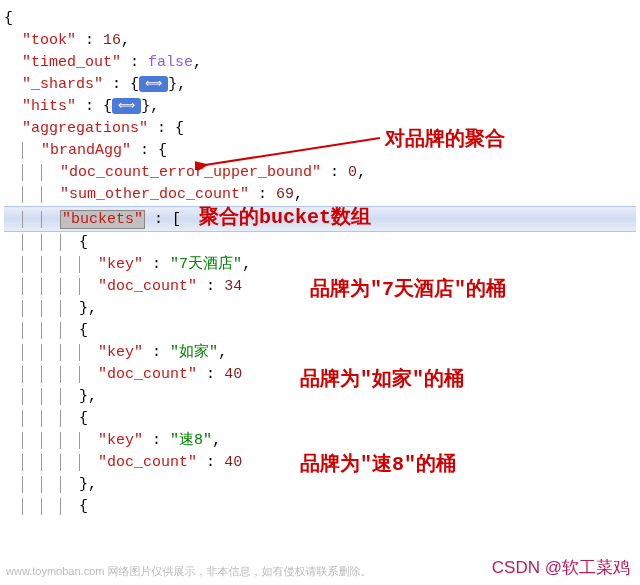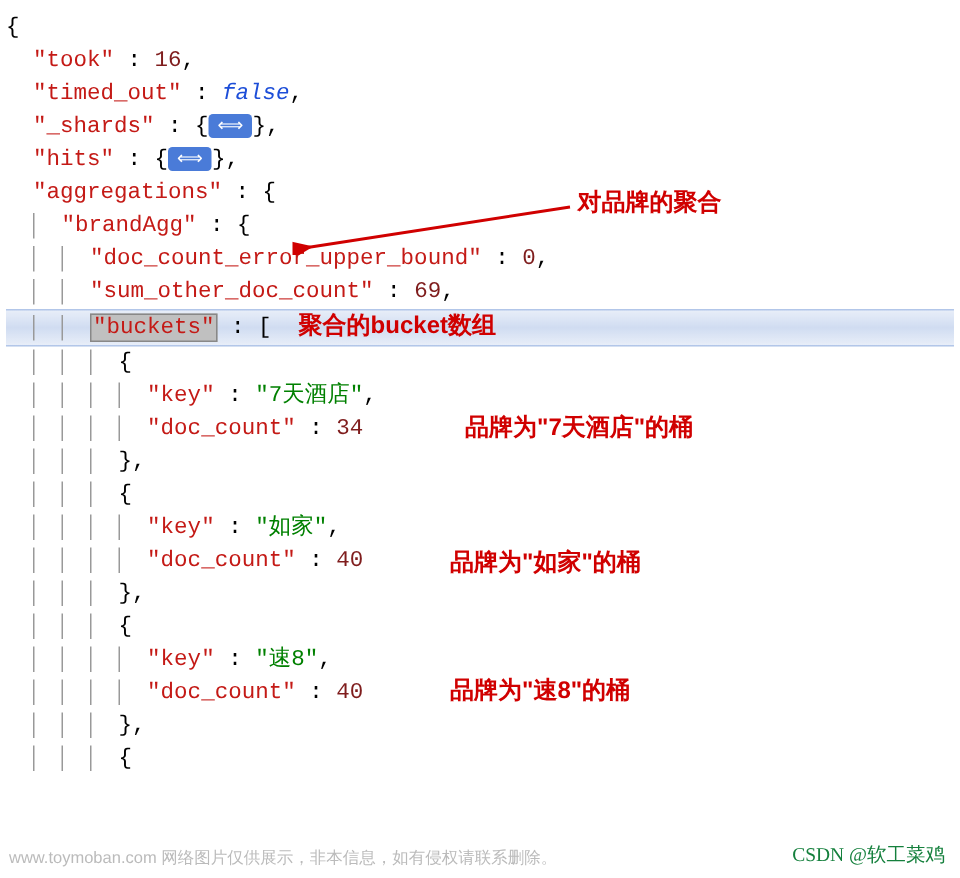--- a/index.html
+++ b/index.html
@@ -14,21 +14,21 @@
     }
     .code-area {
       padding: 8px 4px;
       position: relative;
       line-height: 22px;
     }
     .line { white-space: pre; position: relative; }
     .key { color: #c41a16; }
     .punct { color: #000; }
     .num { color: #7f1d1d; }
-    .bool { color: #1d4ed8; font-style: italic; }
+    .bool { color: #8b5cf6; }
     .str { color: #008000; }
     .badge {
       display: inline-block;
       background: #4a7bd8;
       color: #fff;
       border-radius: 3px;
       padding: 0 6px;
       font-size: 12px;
       vertical-align: middle;
       line-height: 16px;
@@ -40,43 +40,43 @@
       display: block;
     }
     .sel {
       background: #c0c0c0;
       border: 1px solid #888;
       padding: 0 1px;
     }
     .annotation {
       color: #d00000;
       font-weight: bold;
-      font-family: Liberation Sans, sans-serif;
-      font-size: 16px;
+      font-family: Liberation Mono, monospace;
+      font-size: 20px;
       position: absolute;
     }
     .arrow {
       position: absolute;
     }
     .watermark-bl {
       position: absolute;
       bottom: 6px;
       left: 6px;
       color: #bbb;
       font-size: 11px;
       font-family: 'Microsoft YaHei', sans-serif;
       margin-top: 32px;
     }
     .watermark-br {
       position: absolute;
       bottom: 6px;
       right: 10px;
-      color: #15803d;
-      font-size: 13px;
-      font-family: Liberation Serif, serif;
+      color: #be185d;
+      font-size: 17px;
+      font-family: Liberation Sans, sans-serif;
     }
     .g1 { border-left: 1px solid #999; }
   </style>
 </head>
 <body>
 
 <div class="code-area">
 
 <div class="line"><span class="punct">{</span></div>
 

